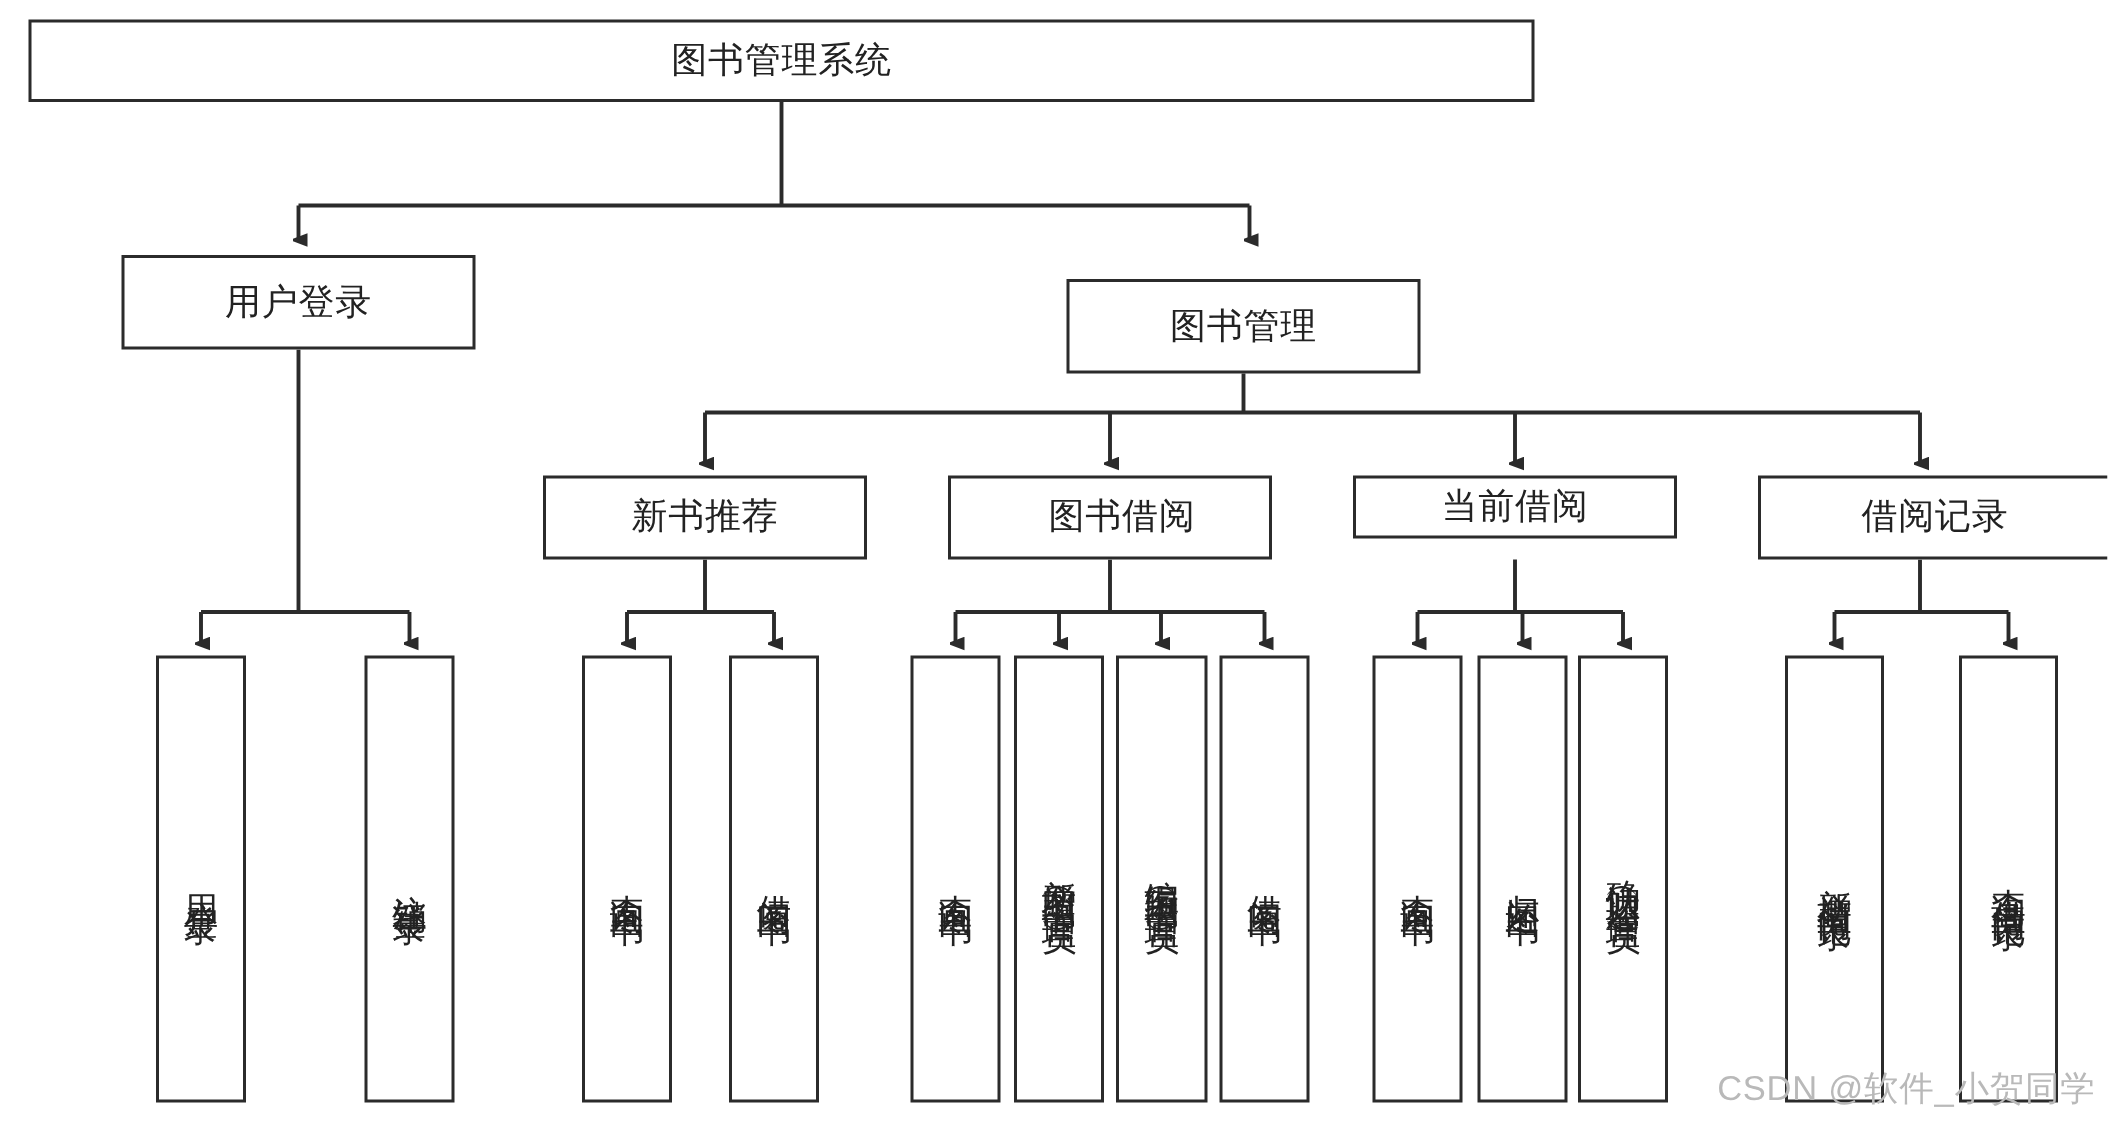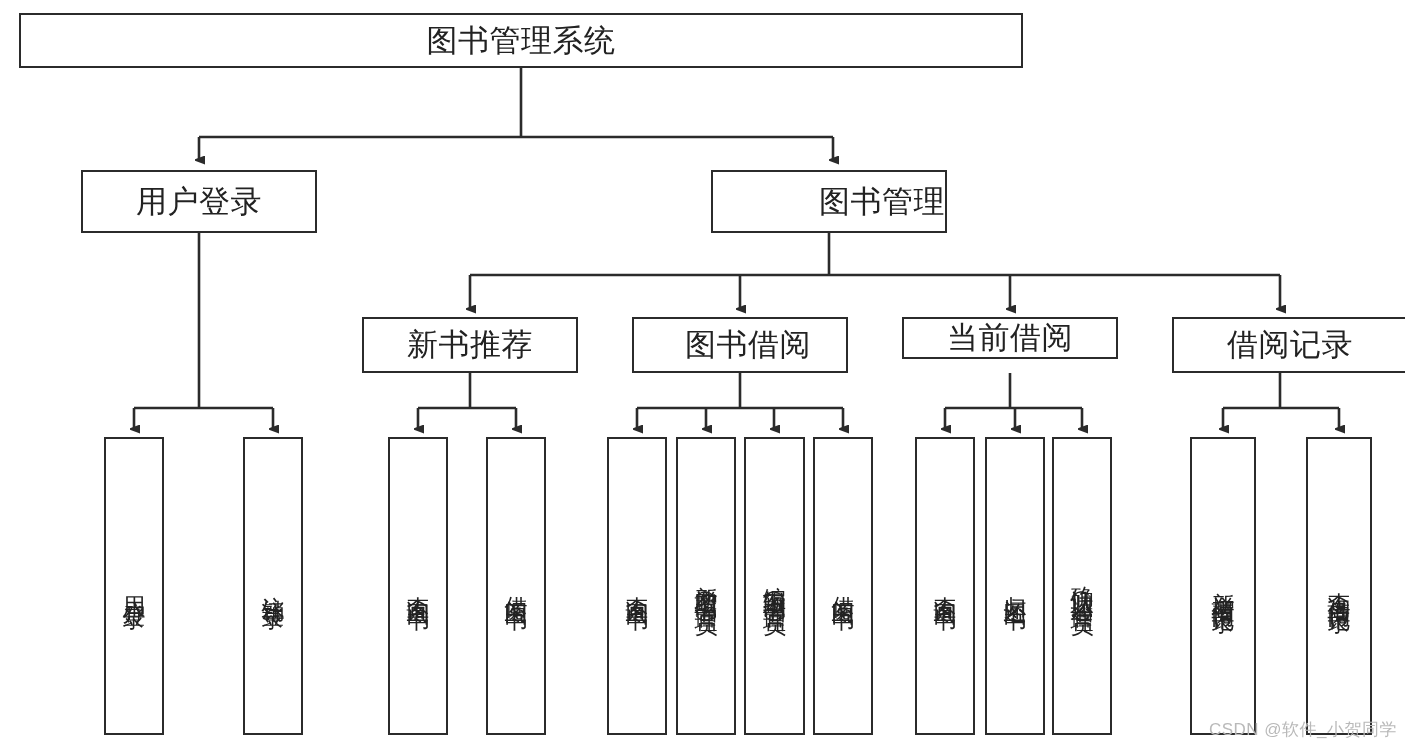--- a/index.html
+++ b/index.html
@@ -19,21 +19,21 @@
     position: absolute;
     box-sizing: border-box;
     background: #ffffff;
     border: 2.5px solid #2b2b2b;
     display: flex;
     align-items: center;
     justify-content: center;
     color: #1a1a1a;
   }
   .node .label {
-    font-size: 31px;
+    font-size: 24px;
     line-height: 1.15;
     letter-spacing: 0.5px;
     white-space: nowrap;
     color: #222222;
   }
   
   .node.vertical .label {
     writing-mode: vertical-rl;
     text-orientation: upright;
     -webkit-writing-mode: vertical-rl;
@@ -47,21 +47,21 @@
     left: 0;
     top: 0;
     width: 1405px;
     height: 747px;
     pointer-events: none;
   }
   #watermark {
     position: absolute;
     right: 8px;
     bottom: 6px;
-    font-size: 17px;
+    font-size: 23px;
     color: #b9b9b9;
     white-space: nowrap;
     letter-spacing: 0.5px;
   }
 </style>
 </head>
 <body>
 
 <div id="canvas">
 
@@ -115,21 +115,21 @@
     </g>
   </svg>
 
   <div class="node" style="left: 19px; top: 13px; width: 1004px; height: 55px;">
     <span class="label">图书管理系统</span>
   </div>
 
   <div class="node" style="left: 81px; top: 170px; width: 236px; height: 63px;">
     <span class="label">用户登录</span>
   </div>
-  <div class="node" style="left: 711px; top: 170px; width: 236px; height: 63px; justify-content: flex-end;">
+  <div class="node" style="left: 711px; top: 186px; width: 236px; height: 63px;">
     <span class="label">图书管理</span>
   </div>
 
   <div class="node" style="left: 362px; top: 317px; width: 216px; height: 56px; justify-content: center;">
     <span class="label">新书推荐</span>
   </div>
   <div class="node" style="left: 632px; top: 317px; width: 216px; height: 56px; padding-left: 16px;">
     <span class="label">图书借阅</span>
   </div>
   <div class="node" style="left: 902px; top: 317px; width: 216px; height: 42px;">

